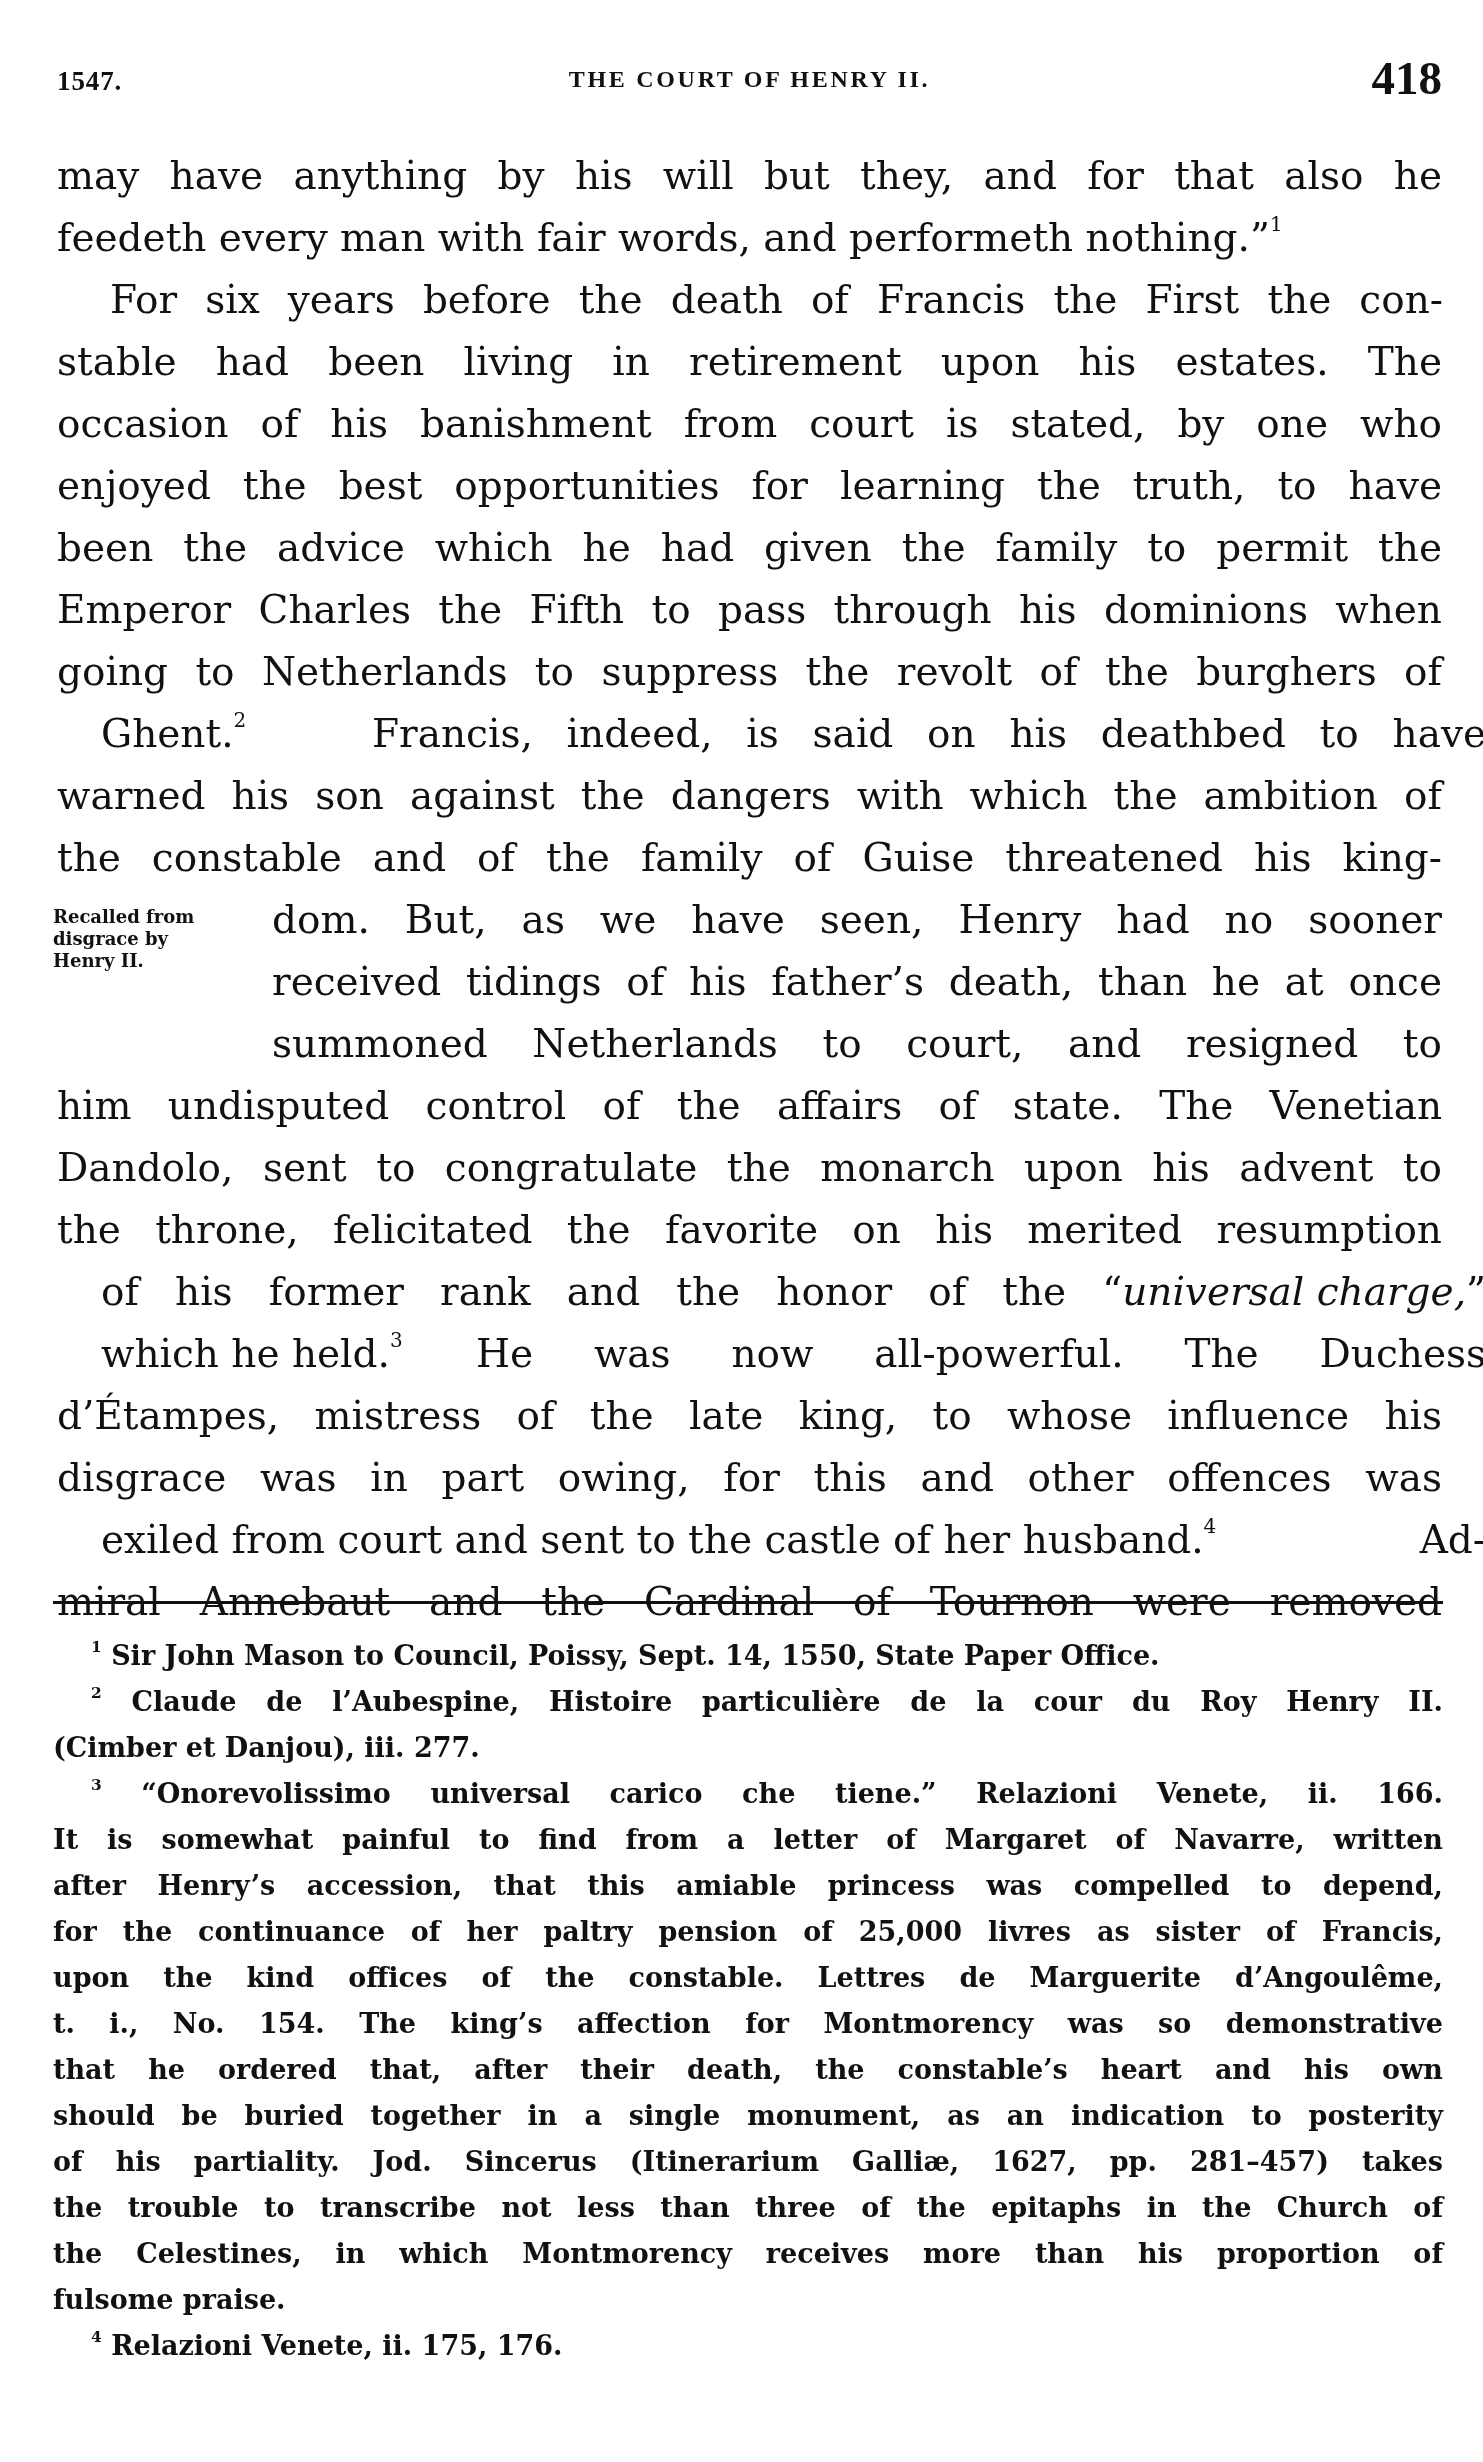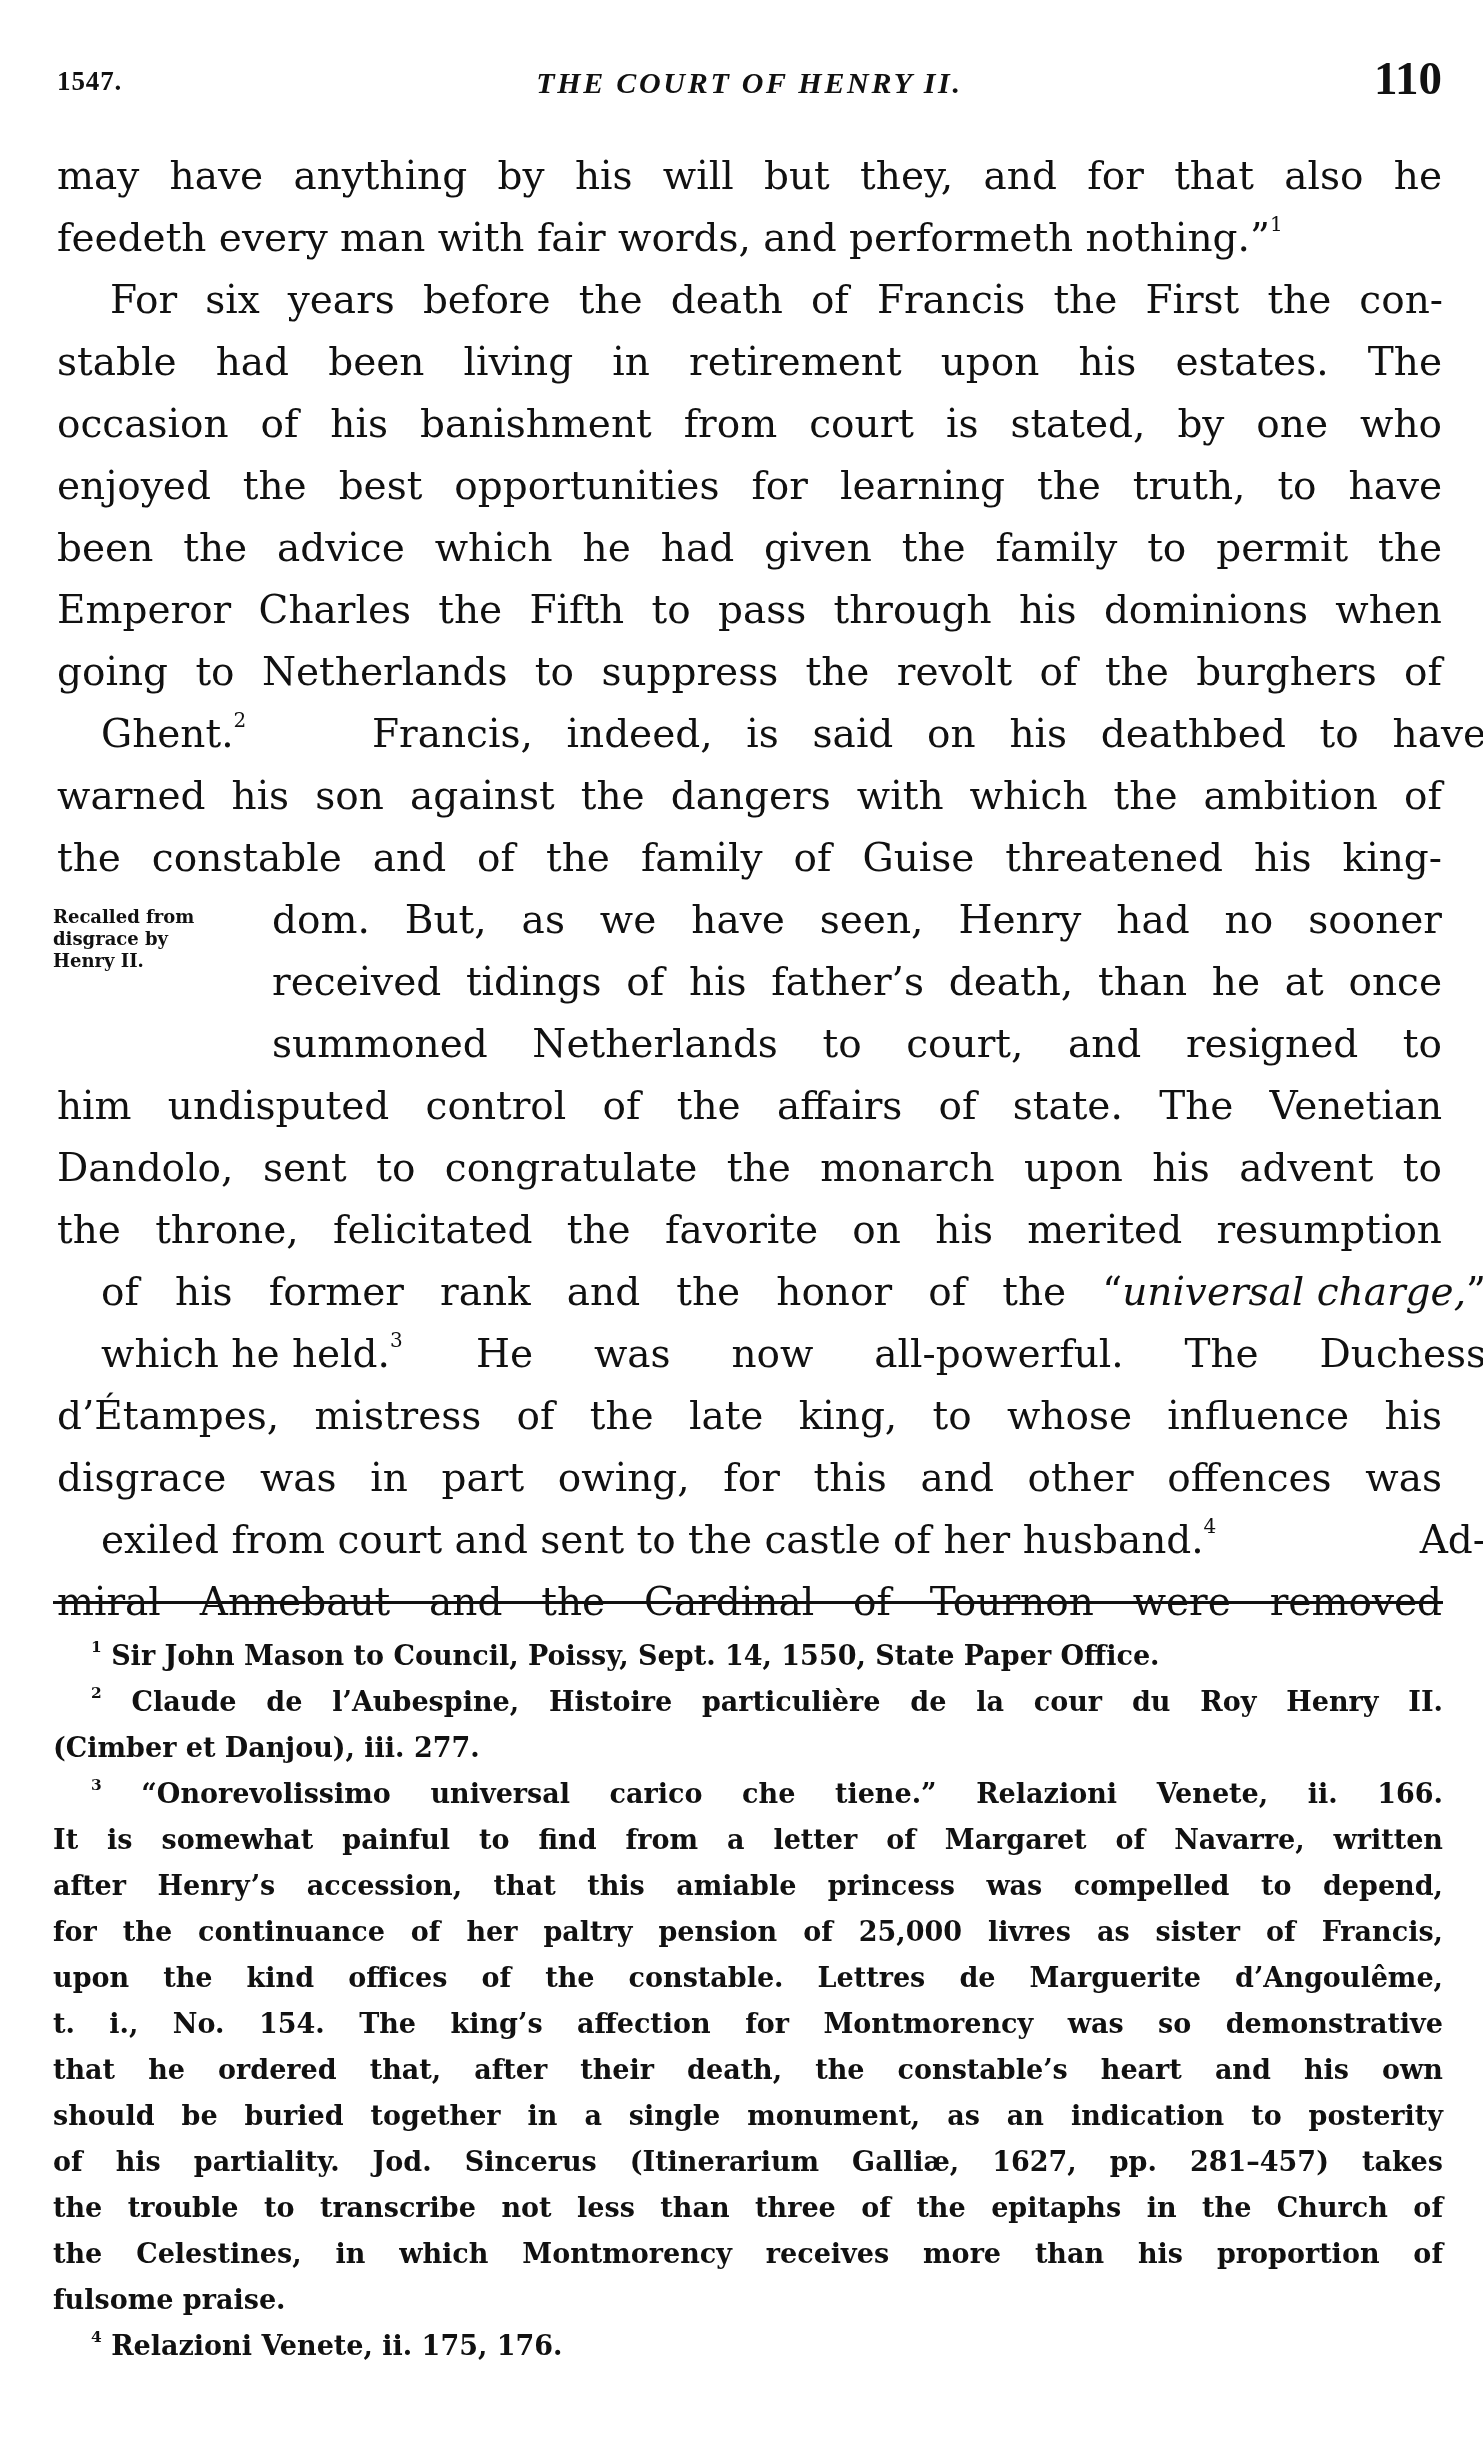--- a/index.html
+++ b/index.html
@@ -1,19 +1,19 @@
 <!DOCTYPE html>
 <html style="font-size:14.5px"><head>
 <meta charset="utf-8">
 <style>
   html, body { margin: 0; padding: 0; background: #ffffff; }
   body { width: 1484px; height: 2462px; position: relative; overflow: hidden; color: #111111; font-family: "DejaVu Serif", "Liberation Serif", serif; }
   .running-head { position: absolute; top: 46px; left: 57px; width: 1385px; height: 54px; }
   .rh-year { position: absolute; left: 0; top: 20px; font-family: "Liberation Serif", serif; font-weight: bold; font-size: 27px; letter-spacing: 0.9px; }
-  .rh-title { position: absolute; left: 0; right: 0; top: 20px; text-align: center; font-family: "Liberation Serif", serif; font-size: 30px; letter-spacing: 2.7px; font-weight: bold; font-style: italic; }
+  .rh-title { position: absolute; left: 0; right: 0; top: 20px; text-align: center; font-family: "Liberation Serif", serif; font-size: 24px; letter-spacing: 2.7px; font-weight: bold; }
   .rh-page { position: absolute; right: 0; top: 5.4px; font-family: "Liberation Serif", serif; font-size: 47px; font-weight: bold; }
 
   .body-text { position: absolute; left: 57px; top: 145px; width: 1385px; }
   .line { display: block; height: 62px; line-height: 62px; font-family: "DejaVu Serif", serif; font-size: 39px; text-align: justify; text-align-last: justify; white-space: nowrap; overflow: visible; }
   .line.indent-para { padding-left: 53px; }
   .line.indent-side { padding-left: 215px; }
   sup.fn { font-size: 20px; vertical-align: 20px; line-height: 0; }
   em { font-style: italic; }
 
   .sidenote { position: absolute; left: 53px; top: 906px; width: 181px; font-family: "DejaVu Serif", serif; font-weight: bold; font-size: 18px; line-height: 22px; }
@@ -26,21 +26,21 @@
   .fline.indent { padding-left: 38px; }
   .fline sup { font-size: 15.4px; vertical-align: 12.7px; line-height: 0; }
   .w { display: flex; justify-content: space-between; width: 100%; margin-left: 44px; }
 </style>
 </head>
 <body>
 
 <div class="running-head">
   <span class="rh-year">1547.</span>
   <span class="rh-title">THE COURT OF HENRY II.</span>
-  <span class="rh-page">110</span>
+  <span class="rh-page">418</span>
 </div>
 
 <div class="body-text">
   <span class="line"><span style="display: inline-block; width: 1385px; text-align: justify; text-align-last: justify;">may have anything by his will but they, and for that also he</span></span>
   <span class="line" style="text-align-last:left;"><span style="display: inline-block;">feedeth every man with fair words, and performeth nothing.”</span><sup class="fn">1</sup></span>
   <span class="line indent-para"><span style="display: inline-block; width: 1333px; text-align: justify; text-align-last: justify;">For six years before the death of Francis the First the con-</span></span>
   <span class="line"><span style="display: inline-block; width: 1385px; text-align: justify; text-align-last: justify;">stable had been living in retirement upon his estates.  The</span></span>
   <span class="line"><span style="display: inline-block; width: 1385px; text-align: justify; text-align-last: justify;">occasion of his banishment from court is stated, by one who</span></span>
   <span class="line"><span style="display: inline-block; width: 1385px; text-align: justify; text-align-last: justify;">enjoyed the best opportunities for learning the truth, to have</span></span>
   <span class="line"><span style="display: inline-block; width: 1385px; text-align: justify; text-align-last: justify;">been the advice which he had given the family to permit the</span></span>

